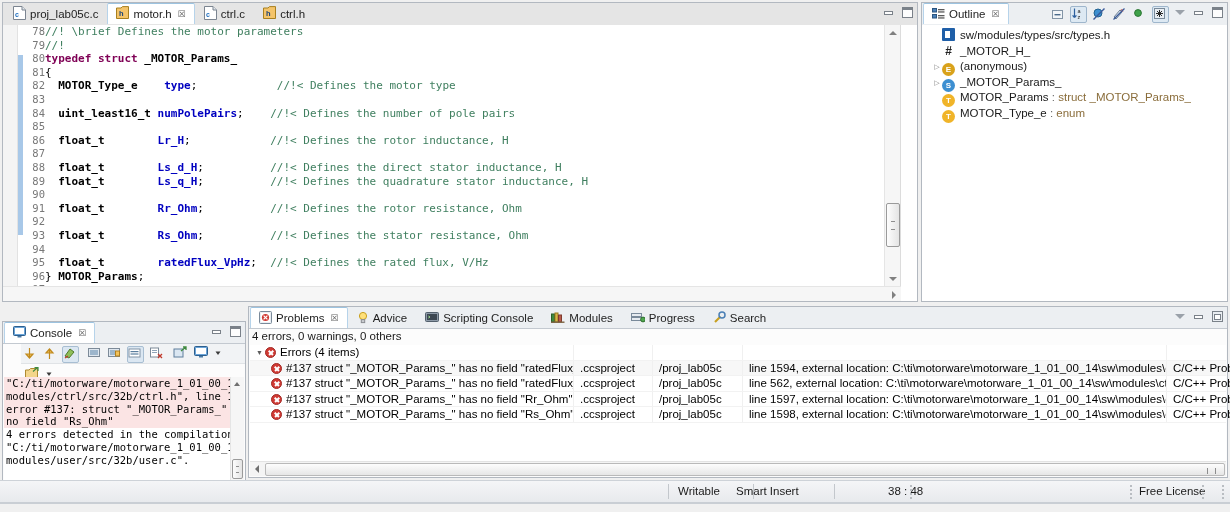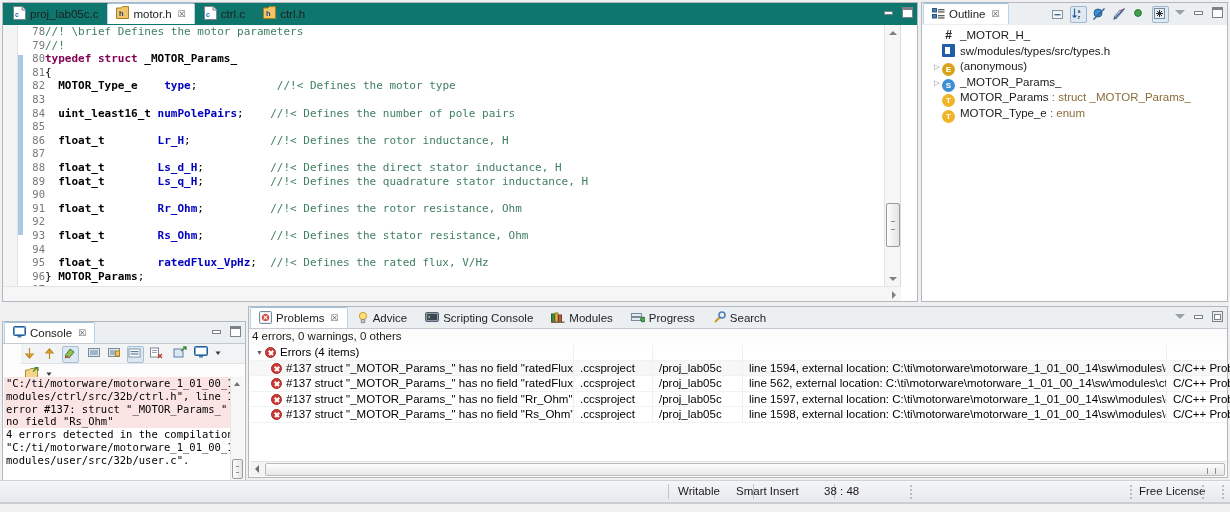--- a/index.html
+++ b/index.html
@@ -35,21 +35,21 @@
                  border:1px solid #7a8189;background:#e9edf1;box-sizing:border-box;}
   .wb-restore::before{content:"";position:absolute;left:3px;right:3px;top:4px;bottom:3px;
                  border:1px solid #7a8189;background:#fdfdfd;box-sizing:border-box;z-index:2;}
   .wb-chev::after{content:"";position:absolute;left:2px;top:4px;
                  border-left:5px solid transparent;border-right:5px solid transparent;
                  border-top:5px solid #9aa1a9;}
 
   
   #editor{left:2px;top:2px;width:916px;height:300px;background:#fff;
           border:1px solid #b2b8c0;box-sizing:border-box;}
-  #editor .tabbar{background:#0f766e;border-bottom:5px solid #a21caf;}
+  #editor .tabbar{background:#e5e5e5;border-bottom:5px solid #a21caf;}
   #editor-tabs{position:absolute;left:1px;top:0;}
   #edbody{position:absolute;left:0;right:0;top:22px;bottom:0;background:#fff;overflow:hidden;}
   #gutter-annot{position:absolute;left:0;top:0;width:14px;bottom:14px;background:#f4f4f4;
                 border-right:1px solid #e2e2e2;}
   #changebar{position:absolute;left:15px;top:30px;width:5px;height:180px;background:#a8c8e8;}
   .codewrap{position:absolute;left:20px;top:0;right:34px;bottom:14px;overflow:hidden;
             font-family:"DejaVu Sans Mono","Liberation Mono",monospace;font-size:11px;}
   .cl{height:13.6px;white-space:pre;line-height:13.6px;}
   .ln{display:inline-block;width:22px;text-align:right;color:#787878;
       font-family:"DejaVu Sans Mono","Liberation Mono",monospace;font-size:10.5px;}
@@ -297,22 +297,22 @@
       </div>
 
       <div class="winbtns">
         <span class="wb wb-chev"></span>
         <span class="wb wb-min"></span>
         <span class="wb wb-max"></span>
       </div>
     </div>
 
     <div id="olist">
+        <div class="orow"><span class="oarrow"></span><span class="b-inc"></span><span>sw/modules/types/src/types.h</span></div>
         <div class="orow"><span class="oarrow"></span><span class="b-hash">#</span><span>_MOTOR_H_</span></div>
-        <div class="orow"><span class="oarrow"></span><span class="b-inc"></span><span>sw/modules/types/src/types.h</span></div>
         <div class="orow"><span class="oarrow">▷</span><span class="obadge b-e">E</span><span>(anonymous)</span></div>
         <div class="orow"><span class="oarrow">▷</span><span class="obadge b-s">S</span><span>_MOTOR_Params_</span></div>
         <div class="orow"><span class="oarrow"></span><span class="obadge b-t">T</span><span>MOTOR_Params</span><span class="osep"> : </span><span class="odim">struct _MOTOR_Params_</span></div>
         <div class="orow"><span class="oarrow"></span><span class="obadge b-t">T</span><span>MOTOR_Type_e</span><span class="osep"> : </span><span class="odim">enum</span></div>
       </div>
   </div>
 
   <div class="panel" id="console">
     <div class="tabbar">
       <div class="tab sel" style="margin-left:1px;">
@@ -533,21 +533,21 @@
       </div>
     </div>
   </div>
 
   <div id="status">
     <div class="sdiv" style="left:668px;"></div>
     <div class="sitem" style="left:678px;">Writable</div>
     <div class="sdiv" style="left:753px;"></div>
     <div class="sitem" style="left:736px;">Smart Insert</div>
     <div class="sdiv" style="left:834px;"></div>
-    <div class="sitem" style="left:824px;">38 : 48</div>
+    <div class="sitem" style="left:888px;">38 : 48</div>
     <div class="sdot" style="left:910px;"></div>
     <div class="sdot" style="left:1130px;"></div>
     <div class="sitem" style="left:1139px;">Free License</div>
     <div class="sdot" style="left:1202px;"></div>
     <div class="sdot" style="left:1222px;"></div>
   </div>
   <div id="botline"></div>
 
 </div>
 

